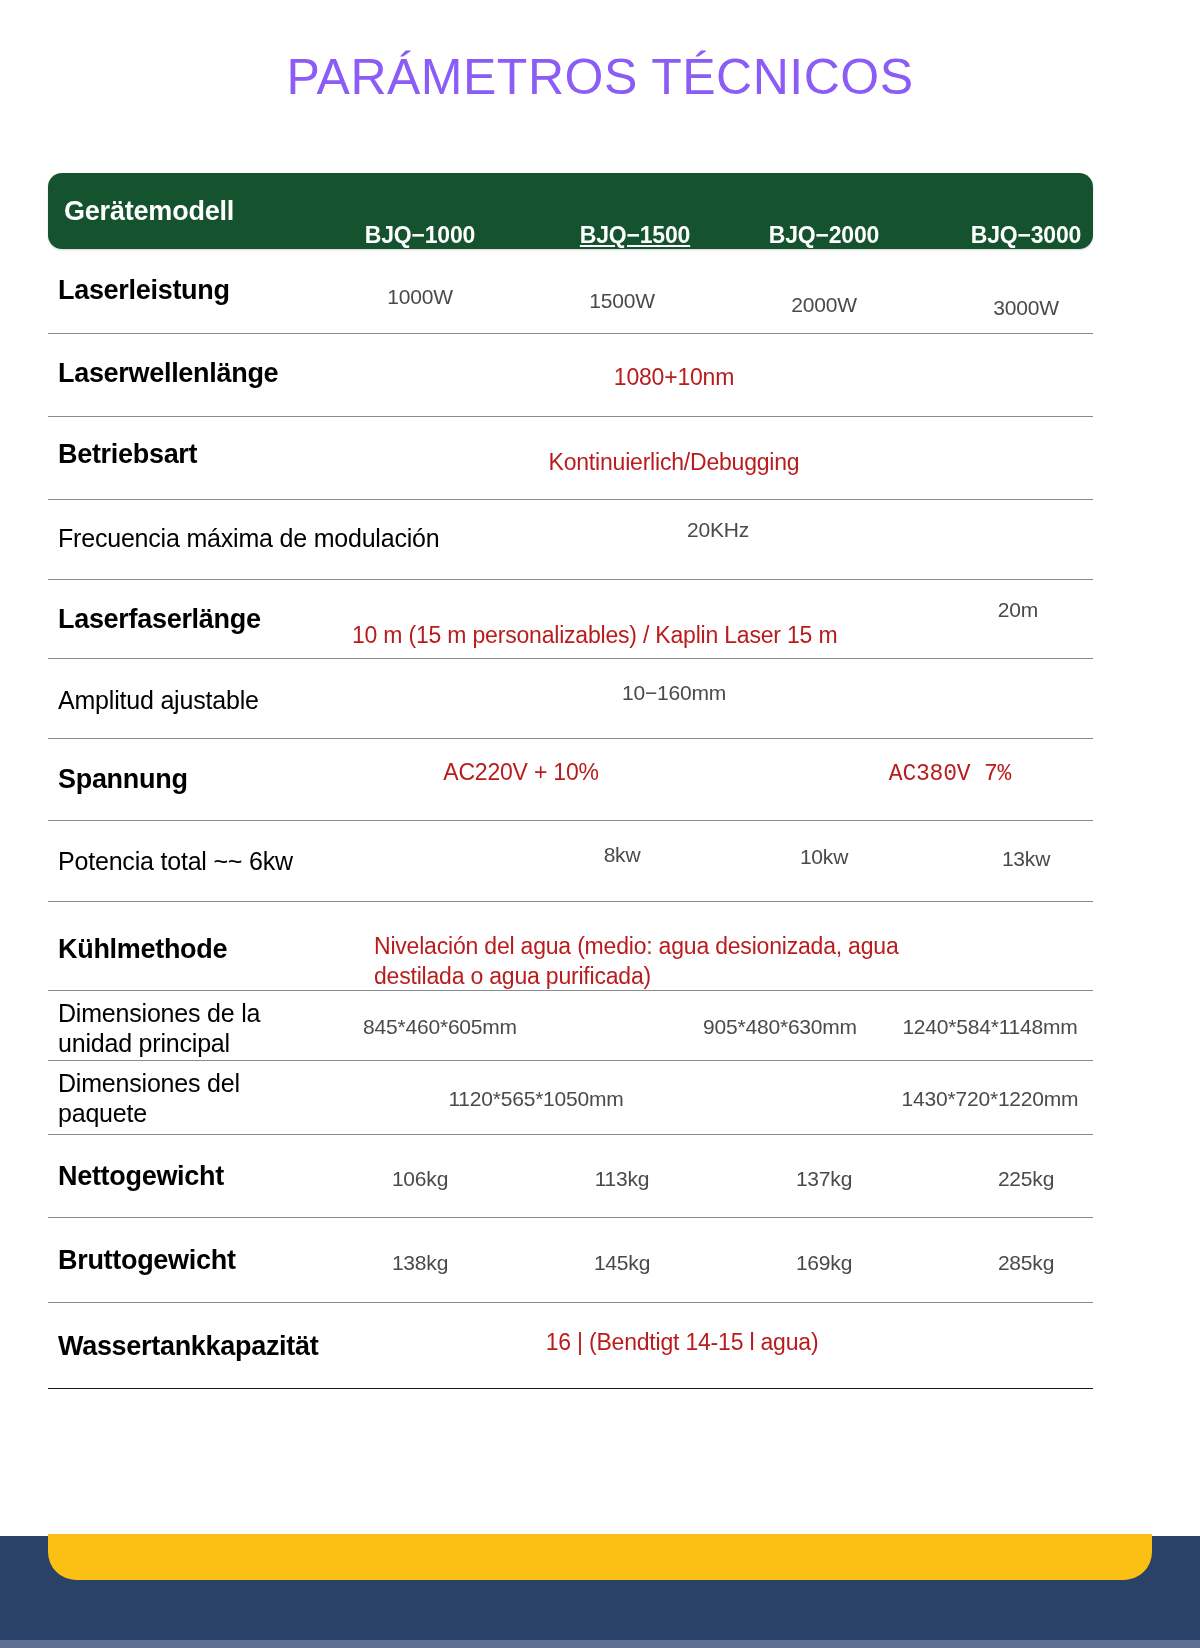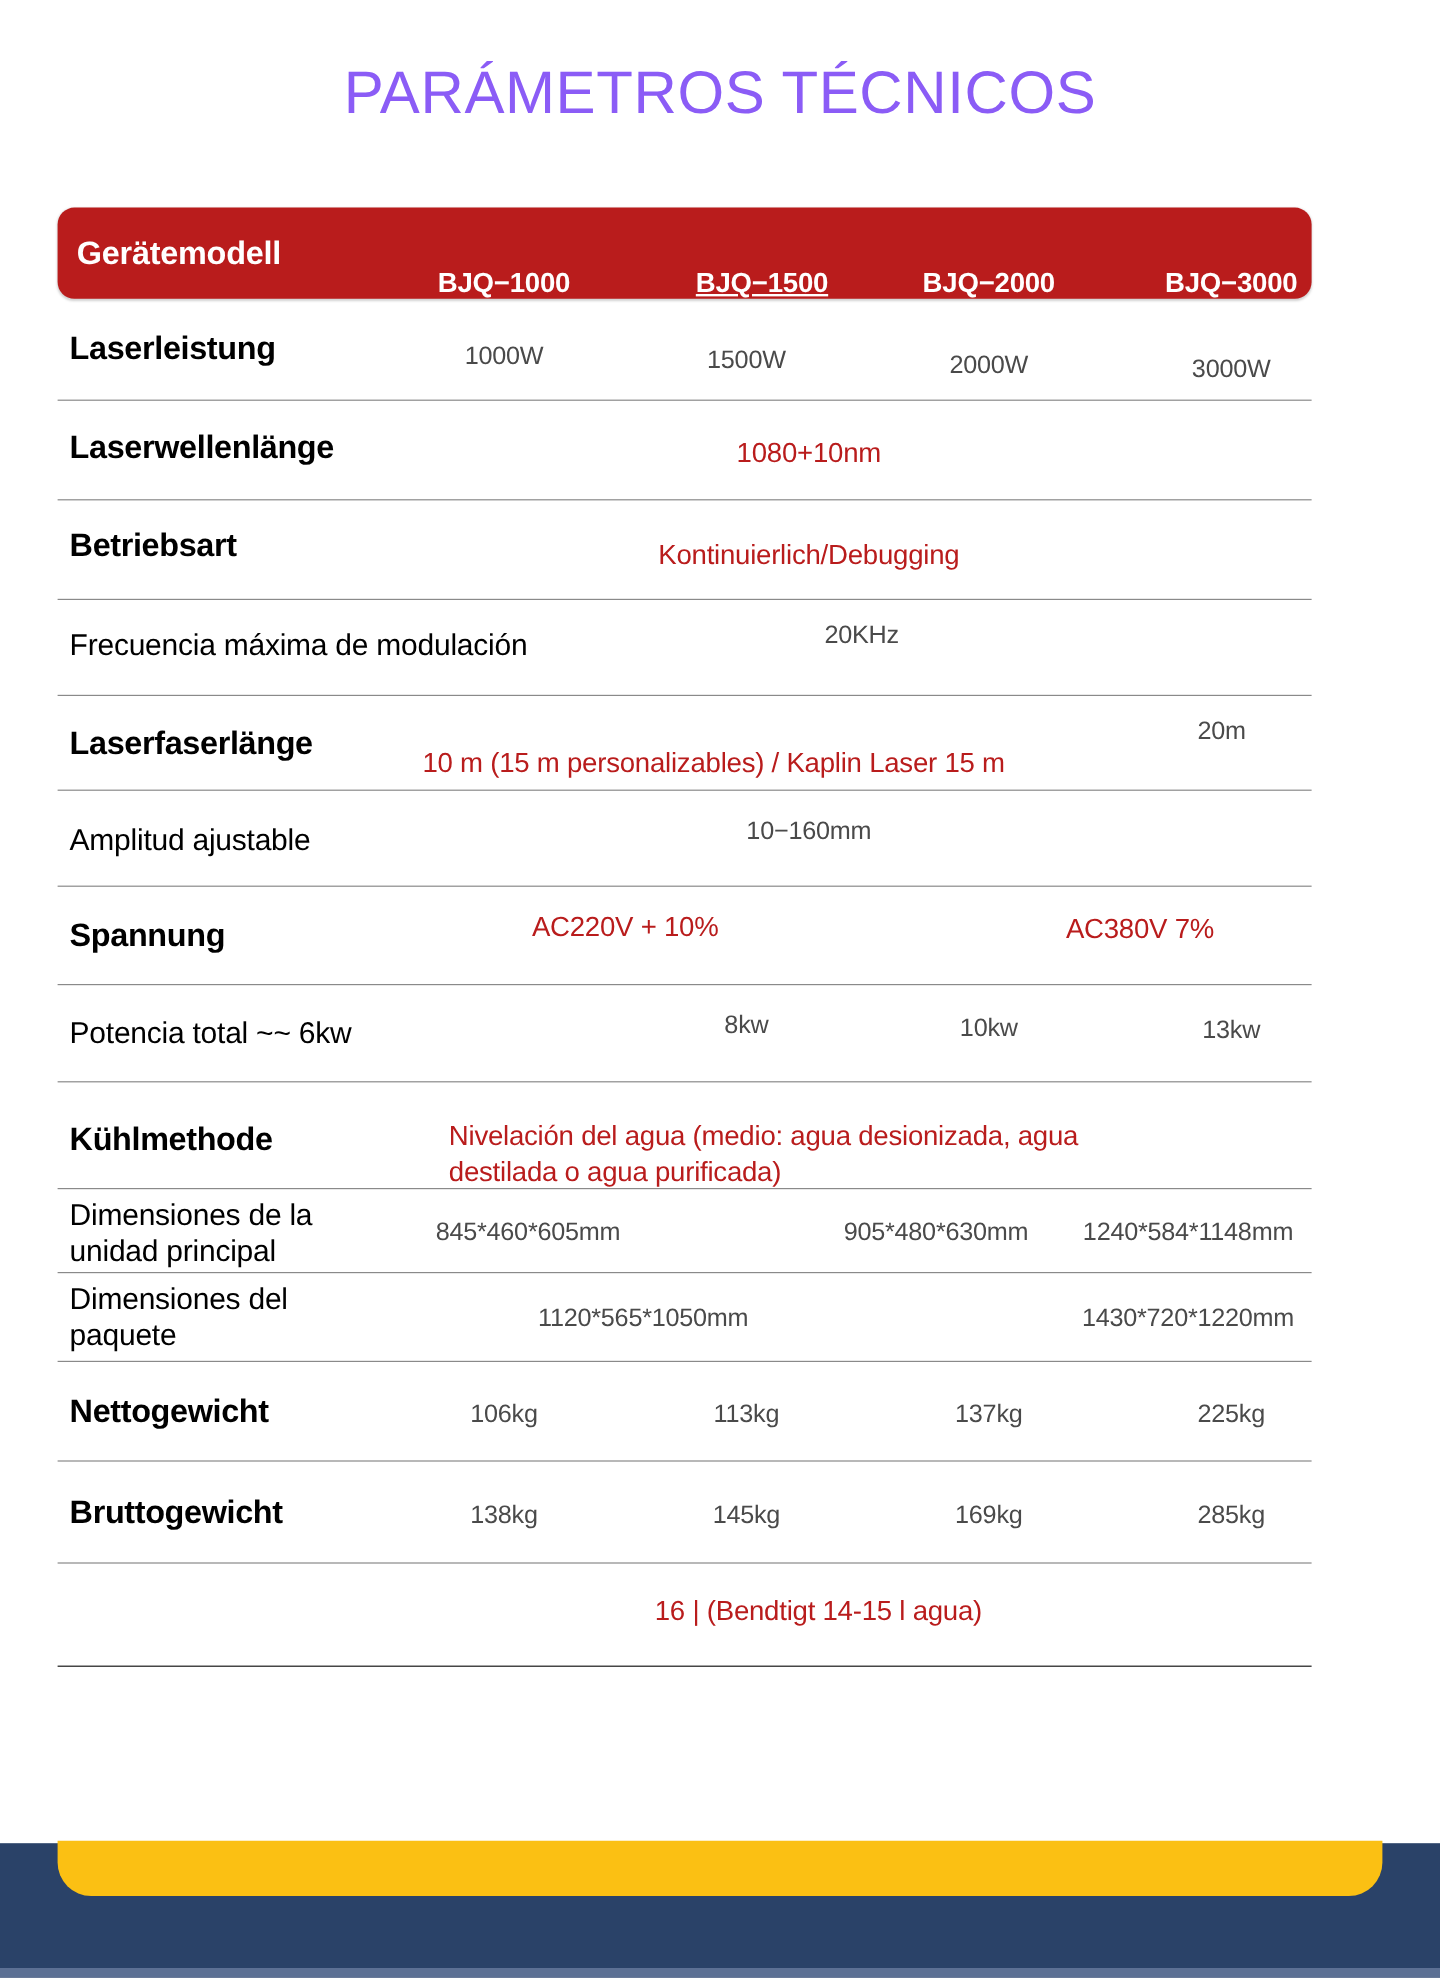--- a/index.html
+++ b/index.html
@@ -36,21 +36,21 @@
     position: absolute;
     left: 48px;
     top: 173px;
     width: 1045px;
   }
 
   
   .spec-header {
     position: relative;
     height: 76px;
-    background: #b91c1c;
+    background: #14532d;
     border-radius: 14px;
     color: #ffffff;
     box-shadow: 0 1px 2px rgba(0,0,0,0.18);
   }
   .spec-header .hcell {
     position: absolute;
     top: 0;
     height: 76px;
     line-height: 76px;
     white-space: nowrap;
@@ -118,21 +118,21 @@
   .val-dark { color: #b91c1c; font-size: 23px; }
   .val-left { text-align: left; margin-top: 16px; }
 
   
   .c0 { left: 268px; width: 208px; }
   .c1 { left: 470px; width: 208px; }
   .c2 { left: 672px; width: 208px; }
   .c3 { left: 874px; width: 208px; }
   .c0_3 { left: 268px; width: 814px; }
   .c0_1 { left: 268px; width: 410px; }
-  .c2_3 { left: 672px; width: 410px; }
+  .c2_3 { left: 672px; width: 410px; font-family: Liberation Mono, monospace; }
 
   
   .footer-navy {
     position: absolute;
     left: 0;
     top: 1536px;
     width: 1200px;
     height: 112px;
     background: #2A4268;
   }
@@ -245,20 +245,21 @@
 
   <div class="row" style="height:84px">
     <div class="lbl lbl-bold" style="top:27px">Bruttogewicht</div>
     <div class="val" style="top:33px; left:272px; width:200px;">138kg</div>
     <div class="val c1" style="top:33px">145kg</div>
     <div class="val c2" style="top:33px">169kg</div>
     <div class="val c3" style="top:33px">285kg</div>
   </div>
 
   <div class="row row-last" style="height:85px">
+    <div class="lbl lbl-bold" style="top:28px">Wassertankkapazität</div>
     <div class="val val-dark" style="top:26px; left:424px; width:420px;">16 | (Bendtigt 14-15 l agua)</div>
   </div>
 
 </div>
 
 <div class="footer-navy"></div>
 <div class="footer-yellow"></div>
 <div class="footer-strip"></div>
 
 </body></html>

